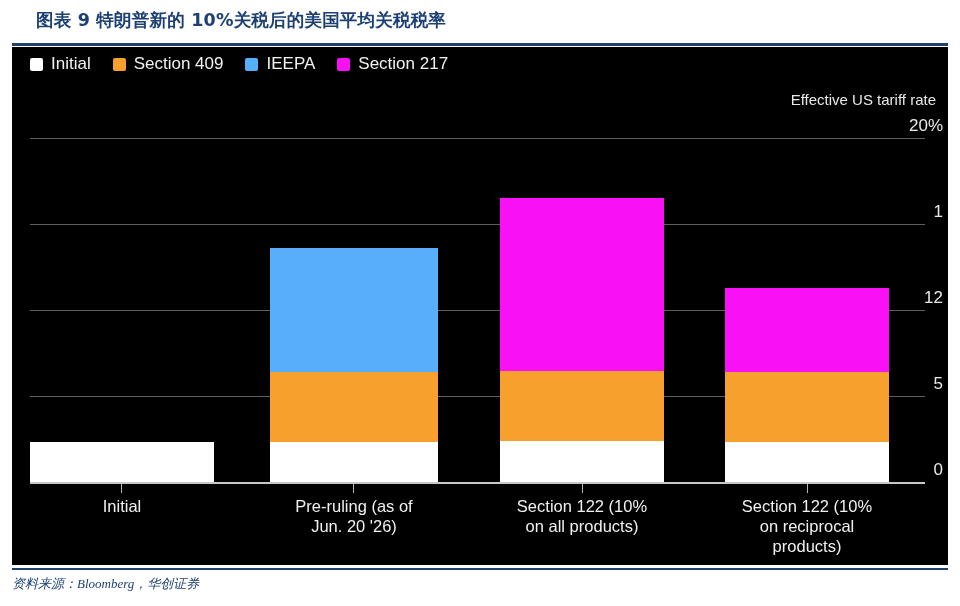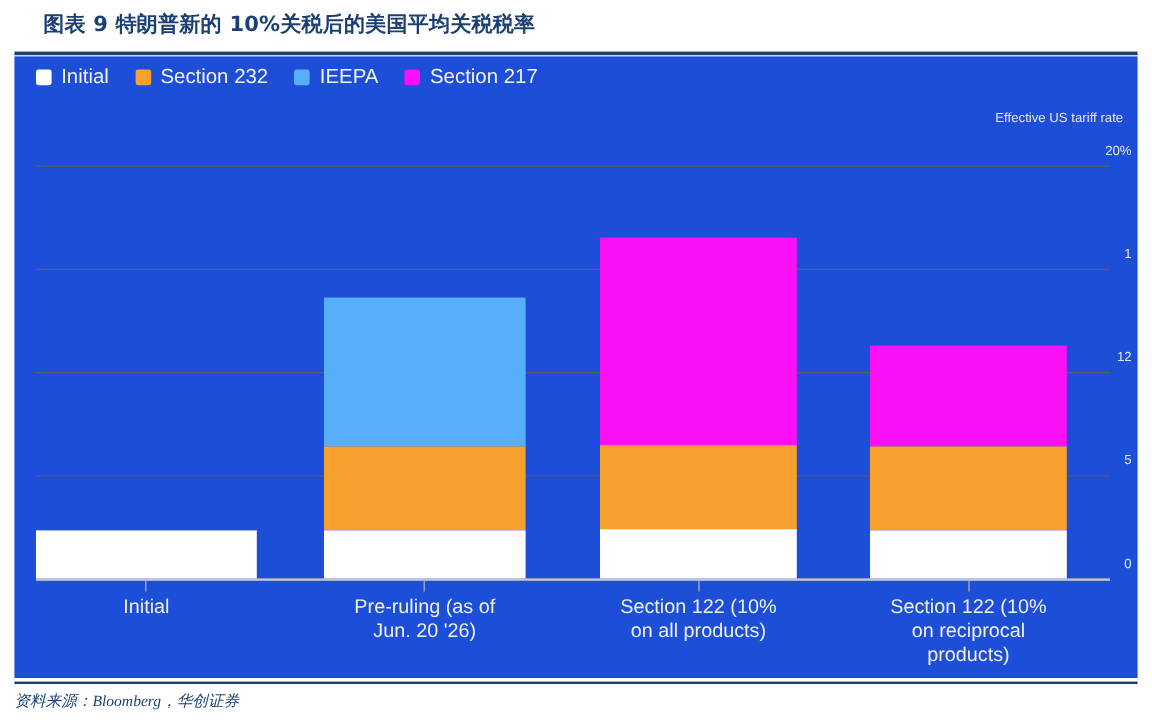--- a/index.html
+++ b/index.html
@@ -44,21 +44,21 @@
     background: #1c4074;
   }
 
   
   #chart-panel {
     position: absolute;
     left: 12px;
     top: 47px;
     width: 936px;
     height: 518px;
-    background: #1d4ed8;
+    background: #000000;
     overflow: hidden;
   }
 
   
   #legend {
     position: absolute;
     left: 18px;
     top: 7px;
     display: flex;
     align-items: center;
@@ -82,21 +82,21 @@
     white-space: nowrap;
   }
 
   
   #axis-caption {
     position: absolute;
     right: 12px;
     top: 42px;
     text-align: right;
     color: #e8e8e8;
-    font-size: 11px;
+    font-size: 15px;
     line-height: 21px;
     white-space: nowrap;
   }
 
   
   
   #plot {
     position: absolute;
     left: 0;
     top: 0;
@@ -115,21 +115,21 @@
     left: 18px;
     width: 895px;
     height: 2px;
     background: #c8c8c8;
     bottom: auto;
   }
   .ytick-label {
     position: absolute;
     right: 5px;
     color: #e8e8e8;
-    font-size: 11px;
+    font-size: 17px;
     line-height: 16.5px;
     text-align: right;
     white-space: nowrap;
   }
 
   
   .bar {
     position: absolute;
     display: flex;
     flex-direction: column-reverse;
@@ -181,21 +181,21 @@
 
 <div id="chart-panel">
 
   <div id="legend">
     <div class="legend-item">
       <span class="legend-swatch" style="background:#ffffff"></span>
       <span class="legend-label">Initial</span>
     </div>
     <div class="legend-item">
       <span class="legend-swatch" style="background:#f7a02e"></span>
-      <span class="legend-label">Section 232</span>
+      <span class="legend-label">Section 409</span>
     </div>
     <div class="legend-item">
       <span class="legend-swatch" style="background:#57affb"></span>
       <span class="legend-label">IEEPA</span>
     </div>
     <div class="legend-item">
       <span class="legend-swatch" style="background:#fa10f5"></span>
       <span class="legend-label">Section 217</span>
     </div>
   </div>

